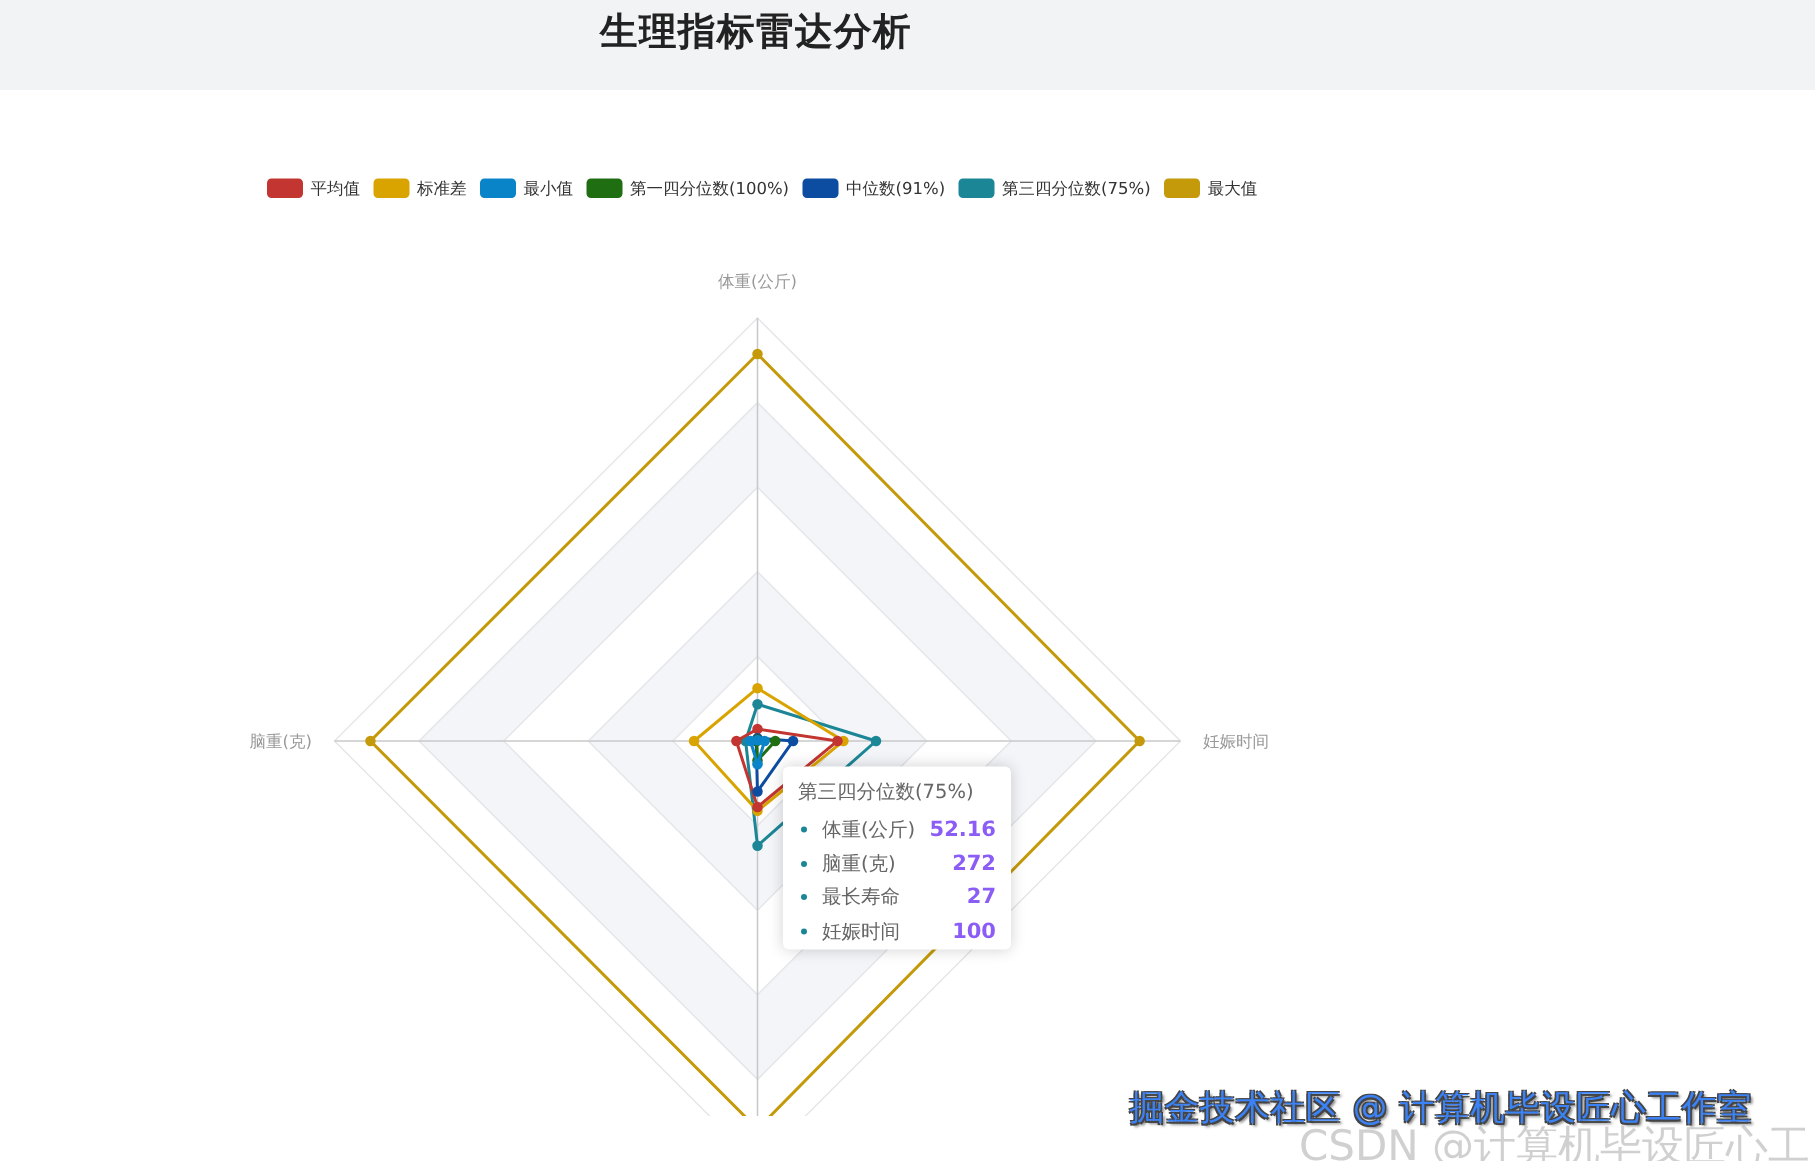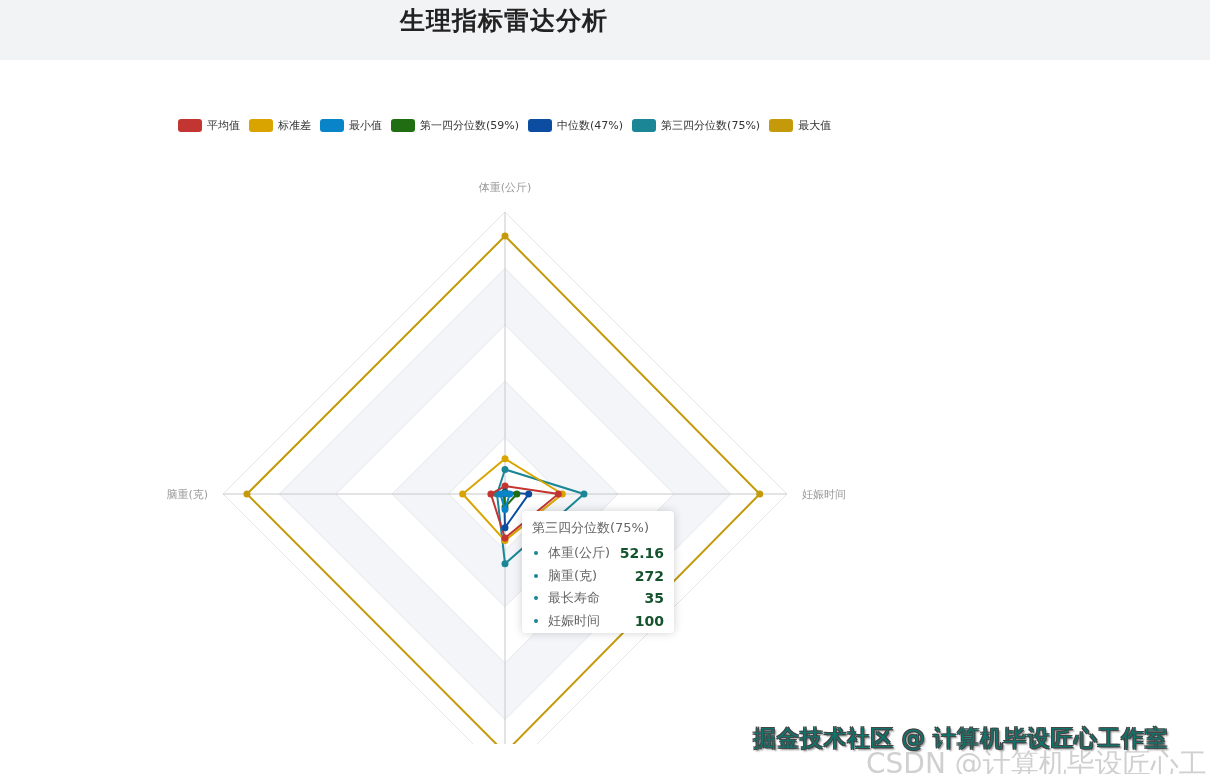--- a/index.html
+++ b/index.html
@@ -9,22 +9,22 @@
   .legend{position:absolute;left:178px;top:118px;display:flex;align-items:center;font-size:11px;color:#333;}
   .legend-item{display:flex;align-items:center;margin-right:9px;cursor:pointer;text-align:right;}
   .swatch{width:24px;height:13px;border-radius:3px;margin-right:5px;}
   svg.chart{position:absolute;left:0;top:0;}
   .axis-name{font-size:11px;fill:#999;}
   .tooltip{position:absolute;left:522px;top:511px;width:152px;height:122px;background:#fff;border-radius:4px;box-shadow:0 0 10px rgba(0,0,0,0.18);font-size:13px;color:#666;box-sizing:border-box;padding:8px 10px;}
   .tt-title{color:#666;font-size:13px;margin-bottom:5px;}
   .tt-row{display:flex;align-items:center;height:22.5px;}
   .tt-dot{width:4px;height:4px;border-radius:50%;margin-right:10px;margin-left:2px;}
   .tt-label{flex:1;color:#666;}
-  .tt-value{font-weight:bold;color:#14532d;font-size:14px;}
-  .wm1{position:absolute;left:753px;top:723px;font-size:23px;color:#0f766e;text-shadow:1px 1px 0 #444,-1px -1px 0 #444,1px -1px 0 #444,-1px 1px 0 #444,2px 2px 2px #666;letter-spacing:0.5px;text-align:center;}
+  .tt-value{font-weight:bold;color:#8b5cf6;font-size:14px;}
+  .wm1{position:absolute;left:753px;top:723px;font-size:23px;color:#3b82f6;text-shadow:1px 1px 0 #444,-1px -1px 0 #444,1px -1px 0 #444,-1px 1px 0 #444,2px 2px 2px #666;letter-spacing:0.5px;text-align:center;}
   .wm2{position:absolute;left:866px;top:745px;font-size:28px;color:rgba(170,170,170,0.55);}
   .chart-clip{position:absolute;left:0;top:60px;width:1210px;height:684px;overflow:hidden;}
 </style>
 </head>
 <body>
 
 <div class="header">
   <div class="title">生理指标雷达分析</div>
 </div>
 
@@ -36,25 +36,25 @@
     <div class="legend-item">
       <span class="swatch" style="background: rgb(217, 164, 0);"></span>
       <span>标准差</span>
     </div>
     <div class="legend-item">
       <span class="swatch" style="background: rgb(10, 132, 201);"></span>
       <span>最小值</span>
     </div>
     <div class="legend-item">
       <span class="swatch" style="background: rgb(31, 110, 18);"></span>
-      <span>第一四分位数(59%)</span>
+      <span>第一四分位数(100%)</span>
     </div>
     <div class="legend-item">
       <span class="swatch" style="background: rgb(13, 77, 161);"></span>
-      <span>中位数(47%)</span>
+      <span>中位数(91%)</span>
     </div>
     <div class="legend-item">
       <span class="swatch" style="background: rgb(27, 134, 150);"></span>
       <span>第三四分位数(75%)</span>
     </div>
     <div class="legend-item">
       <span class="swatch" style="background: rgb(196, 154, 10);"></span>
       <span>最大值</span>
     </div>
   </div>
@@ -135,21 +135,21 @@
         <span class="tt-value">52.16</span>
       </div>
       <div class="tt-row">
         <span class="tt-dot" style="background: rgb(27, 134, 150);"></span>
         <span class="tt-label">脑重(克)</span>
         <span class="tt-value">272</span>
       </div>
       <div class="tt-row">
         <span class="tt-dot" style="background: rgb(27, 134, 150);"></span>
         <span class="tt-label">最长寿命</span>
-        <span class="tt-value">35</span>
+        <span class="tt-value">27</span>
       </div>
       <div class="tt-row">
         <span class="tt-dot" style="background: rgb(27, 134, 150);"></span>
         <span class="tt-label">妊娠时间</span>
         <span class="tt-value">100</span>
       </div>
     </div>
 </div>
 
 <div class="wm1">掘金技术社区 @ 计算机毕设匠心工作室</div>

